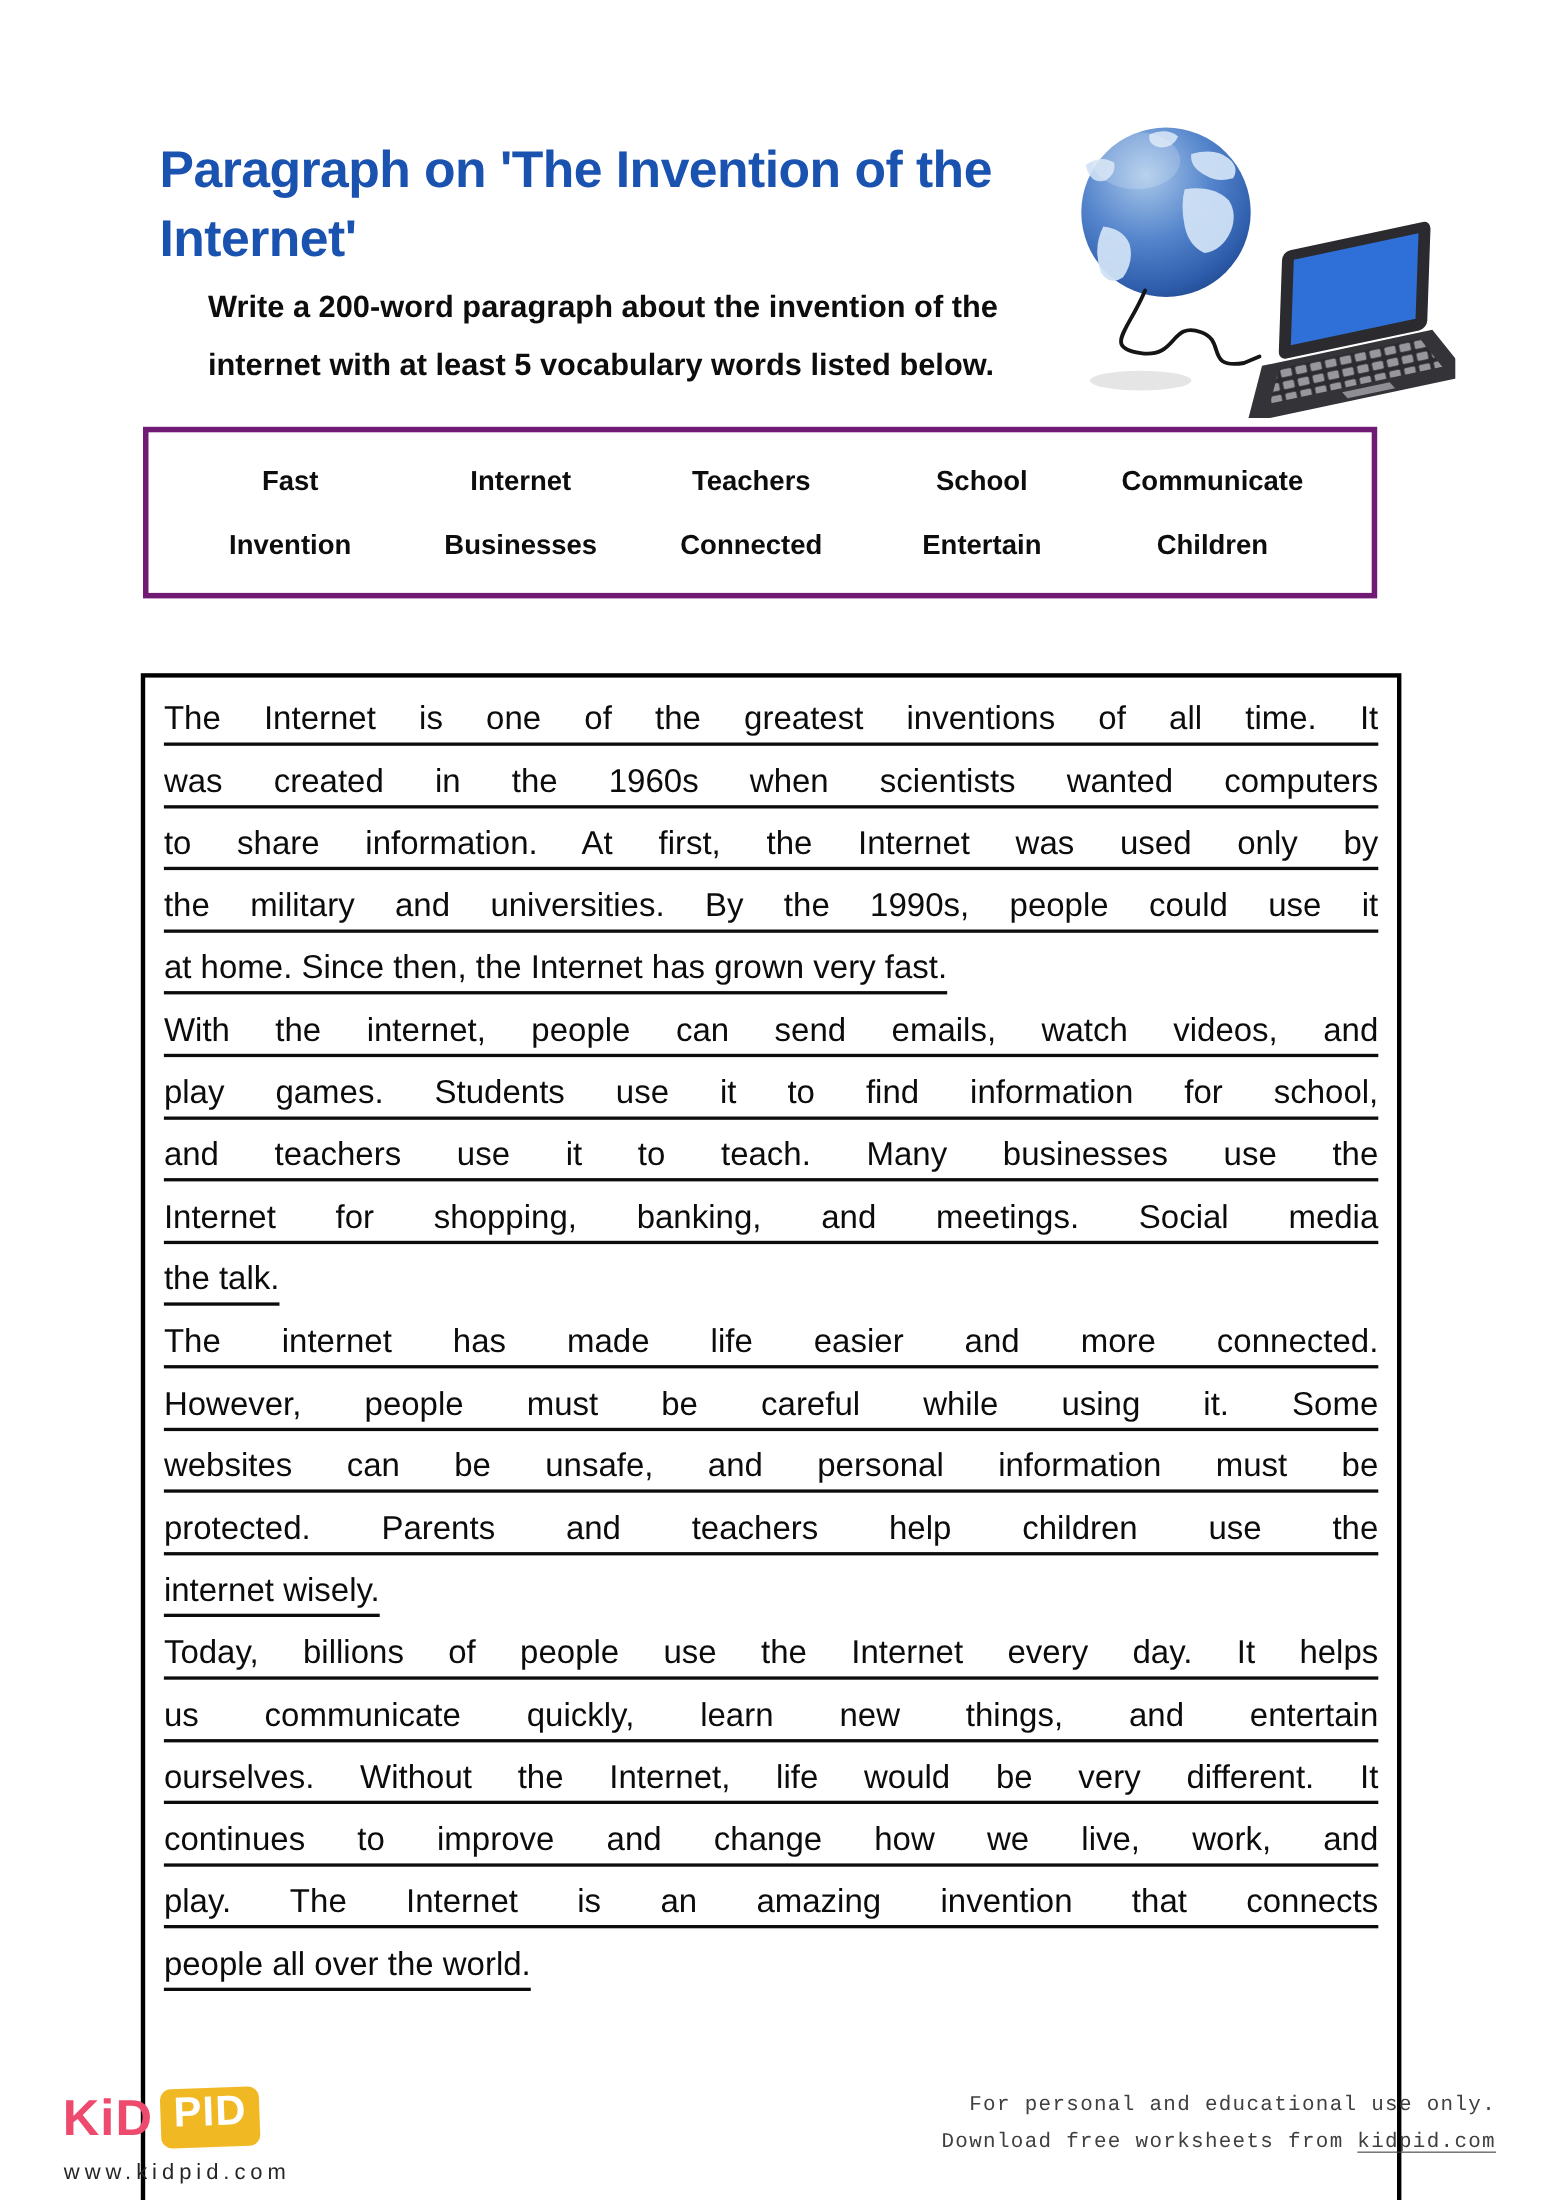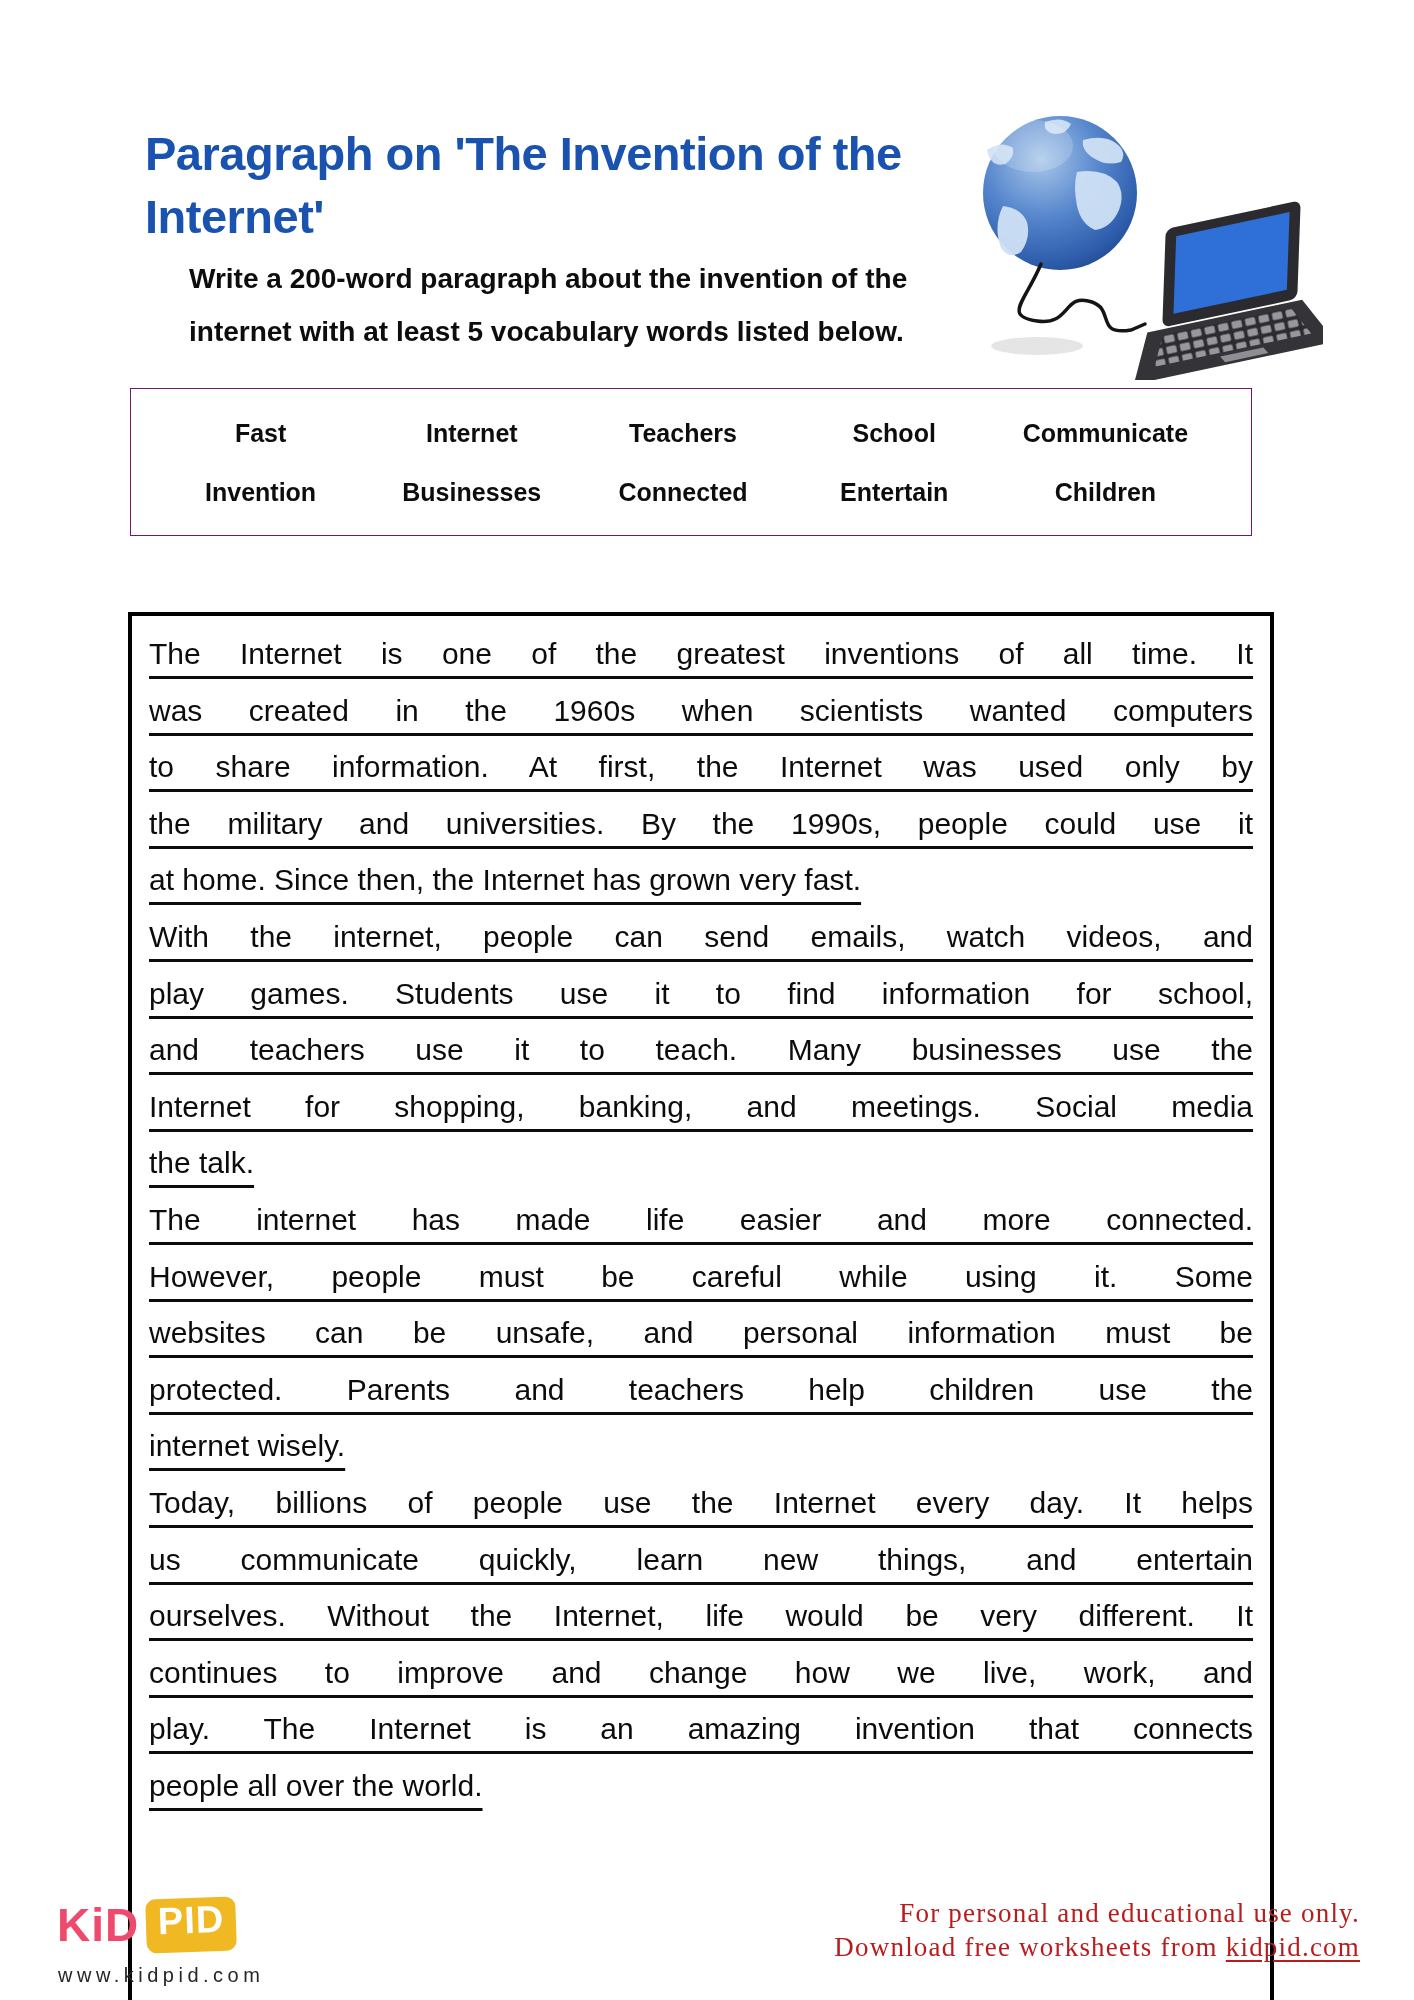--- a/index.html
+++ b/index.html
@@ -13,21 +13,21 @@
     font-size:47px;font-weight:800;line-height:63px;color:#1a52b0;
     letter-spacing:-0.5px;
   }
   .subtitle{position:absolute;left:145px;top:252px;width:900px;}
   .subtitle-line{font-size:28px;font-weight:700;line-height:53px;color:#0d0d0d;margin-left:44px;}
   
   .illu{position:absolute;left:945px;top:88px;width:378px;height:292px;}
   
   .vocab{
     position:absolute;left:130px;top:388px;width:1122px;box-sizing:border-box;
-    border:1px solid #701a75;padding:30px 40px 28px 24px;
+    border:5px solid #701a75;padding:30px 40px 28px 24px;
   }
   .vocab-grid{display:grid;grid-template-columns:repeat(5,1fr);row-gap:30px;}
   .vocab-grid .vocab-word{
     text-align:center;font-size:25px;font-weight:700;color:#0d0d0d;
   }
   
   .essay{
     position:absolute;left:128px;top:612px;width:1146px;height:1556px;box-sizing:border-box;
     border:4px solid #000;padding:10px 17px 0 17px;overflow:hidden;
   }
@@ -44,22 +44,22 @@
   .logo-pid{
     margin-left:7px;background:#f0b822;color:#ffffff;font-size:38px;font-weight:800;
     padding:1px 12px 4px 12px;border-radius:10px;transform:rotate(-2deg);letter-spacing:1px;
   }
   .website{
     position:absolute;left:58px;top:1964px;font-size:20px;letter-spacing:4.5px;
     color:#262626;font-weight:500;
   }
   .notice{
     position:absolute;right:54px;top:1896px;text-align:right;
-    font-family:Liberation Serif, serif;font-size:27px;line-height:34px;
-    color:#b91c1c;letter-spacing:1.2px;
+    font-family:Liberation Mono, monospace;font-size:19px;line-height:34px;
+    color:#404040;letter-spacing:1.2px;
   }
   .notice-link{text-decoration:underline;text-underline-offset:4px;}
 </style>
 </head>
 <body>
 
 <div class="title">
     <div class="title-line">Paragraph on 'The Invention of the</div>
     <div class="title-line">Internet'</div>
   </div>

